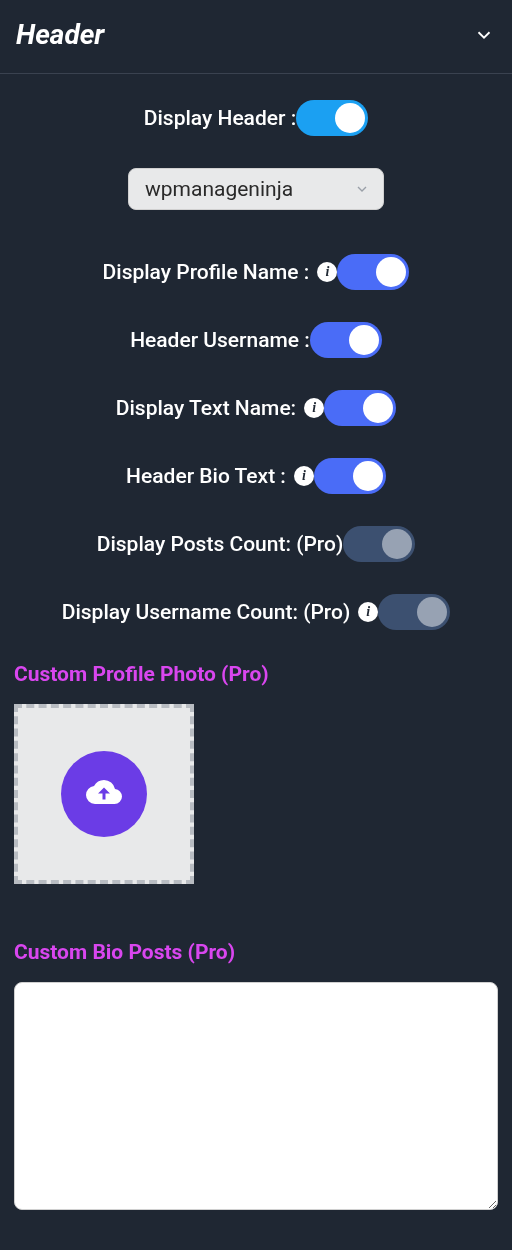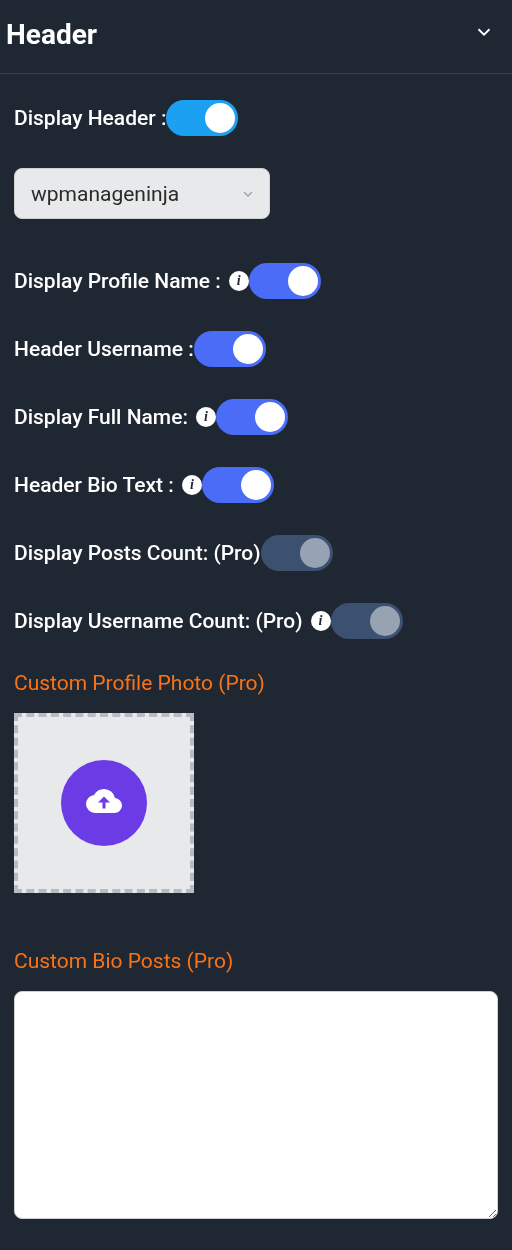--- a/index.html
+++ b/index.html
@@ -14,23 +14,24 @@
       width: 512px;
       height: 1250px;
       overflow: hidden;
     }
     .panel {
       padding: 0;
     }
     .panel-header {
       display: flex;
       justify-content: space-between;
-      align-items: flex-start;
-      padding: 18px 14px 22px 6px;
+      align-items: center;
+      padding: 18px 14px 22px 16px;
       border-bottom: 1px solid #3a4250;
+      font-style: italic;
     }
     .panel-title {
       font-size: 28px;
       font-weight: 700;
       color: #ffffff;
     }
     .chevron {
       width: 28px;
       height: 28px;
       display: flex;
@@ -42,21 +43,21 @@
       height: 22px;
       stroke: #ffffff;
       stroke-width: 2;
       fill: none;
     }
     .panel-body {
       padding: 26px 14px 0 14px;
     }
     .row {
       display: flex;
-      justify-content: flex-start;
+      justify-content: center;
       align-items: center;
       margin-bottom: 32px;
     }
     .row-label {
       font-size: 21px;
       font-weight: 500;
       color: #ffffff;
       display: flex;
       align-items: center;
       gap: 8px;
@@ -109,21 +110,21 @@
       left: 39px;
       background: #97a2b3;
     }
     .select-wrap {
       position: relative;
       width: 256px;
       flex-shrink: 0;
     }
     .select {
       width: 100%;
-      height: 51px;
+      height: 42px;
       background: #e8e9ea;
       border: 1px solid #d0d0d0;
       border-radius: 8px;
       padding: 0 44px 0 16px;
       font-size: 21px;
       color: #2a2a2a;
       display: flex;
       align-items: center;
       cursor: pointer;
       white-space: nowrap;
@@ -143,22 +144,22 @@
       height: 16px;
       stroke: #9aa0a8;
       stroke-width: 2;
       fill: none;
     }
     .account-row {
       margin-bottom: 44px;
     }
     .section-label {
       font-size: 21px;
-      font-weight: 400;
-      color: #f97316;
+      font-weight: 700;
+      color: #d946ef;
       margin-bottom: 18px;
     }
     .upload-box {
       width: 180px;
       height: 180px;
       background: #e8e9ea;
       border: 4px dashed #b8bcc2;
       display: flex;
       align-items: center;
       justify-content: center;
@@ -240,21 +241,21 @@
 
     <div class="row">
       <div class="row-label">Header Username :</div>
       <div class="toggle on-alt">
         <div class="toggle-knob"></div>
       </div>
     </div>
 
     <div class="row">
       <div class="row-label">
-        <span>Display Full Name:</span>
+        <span>Display Text Name:</span>
         <span class="info-icon">i</span>
       </div>
       <div class="toggle on-alt">
         <div class="toggle-knob"></div>
       </div>
     </div>
 
     <div class="row">
       <div class="row-label">
         <span>Header Bio Text :</span>

